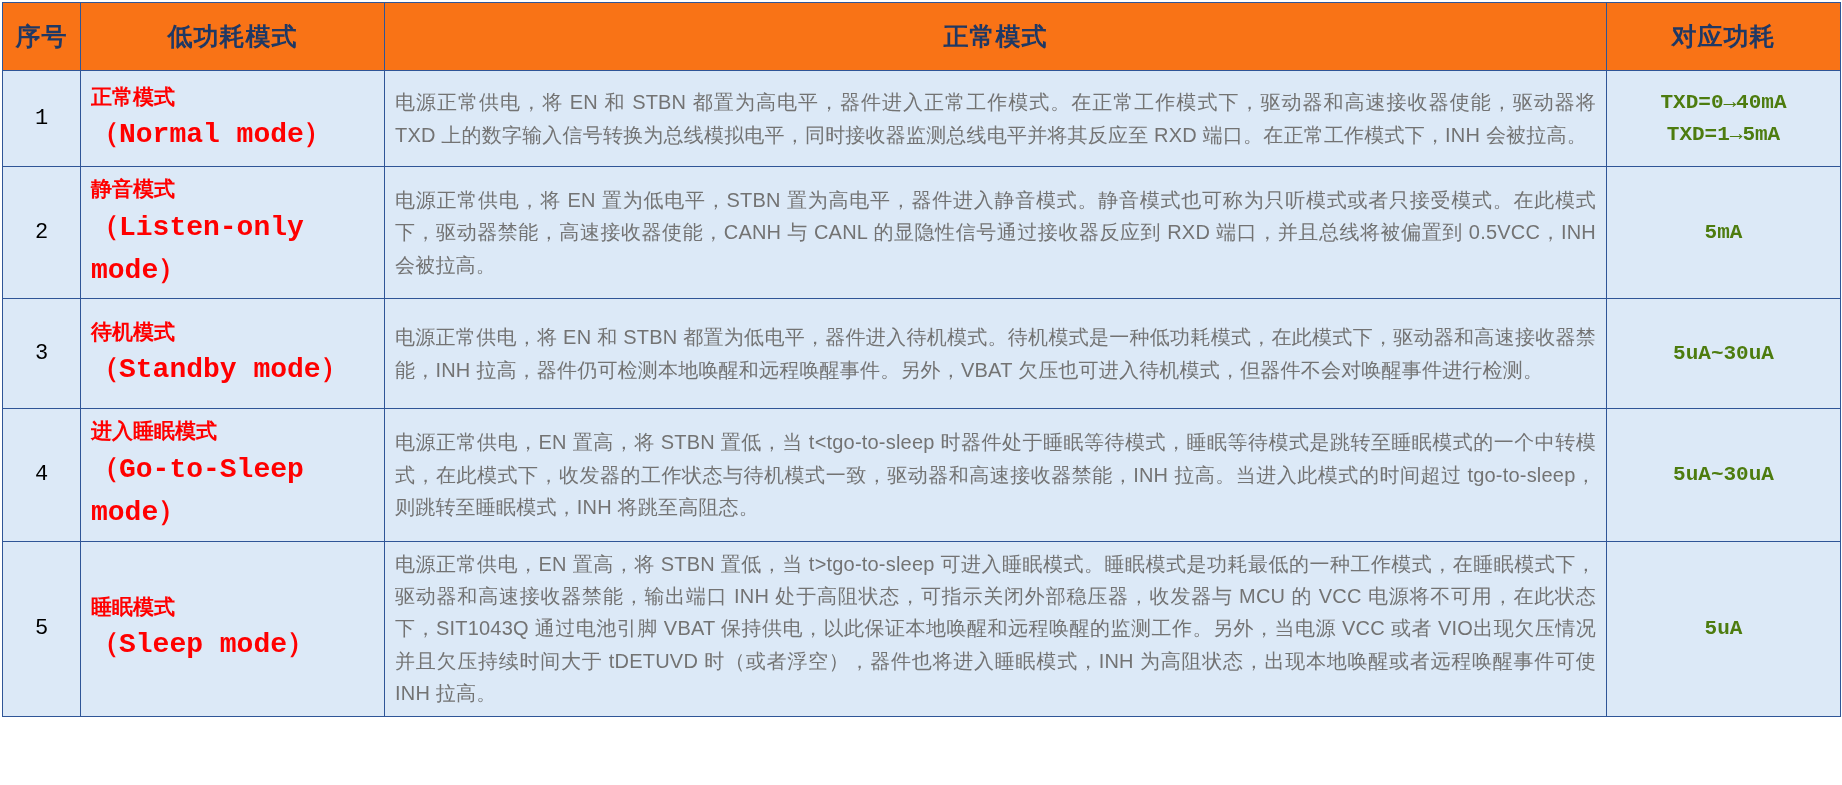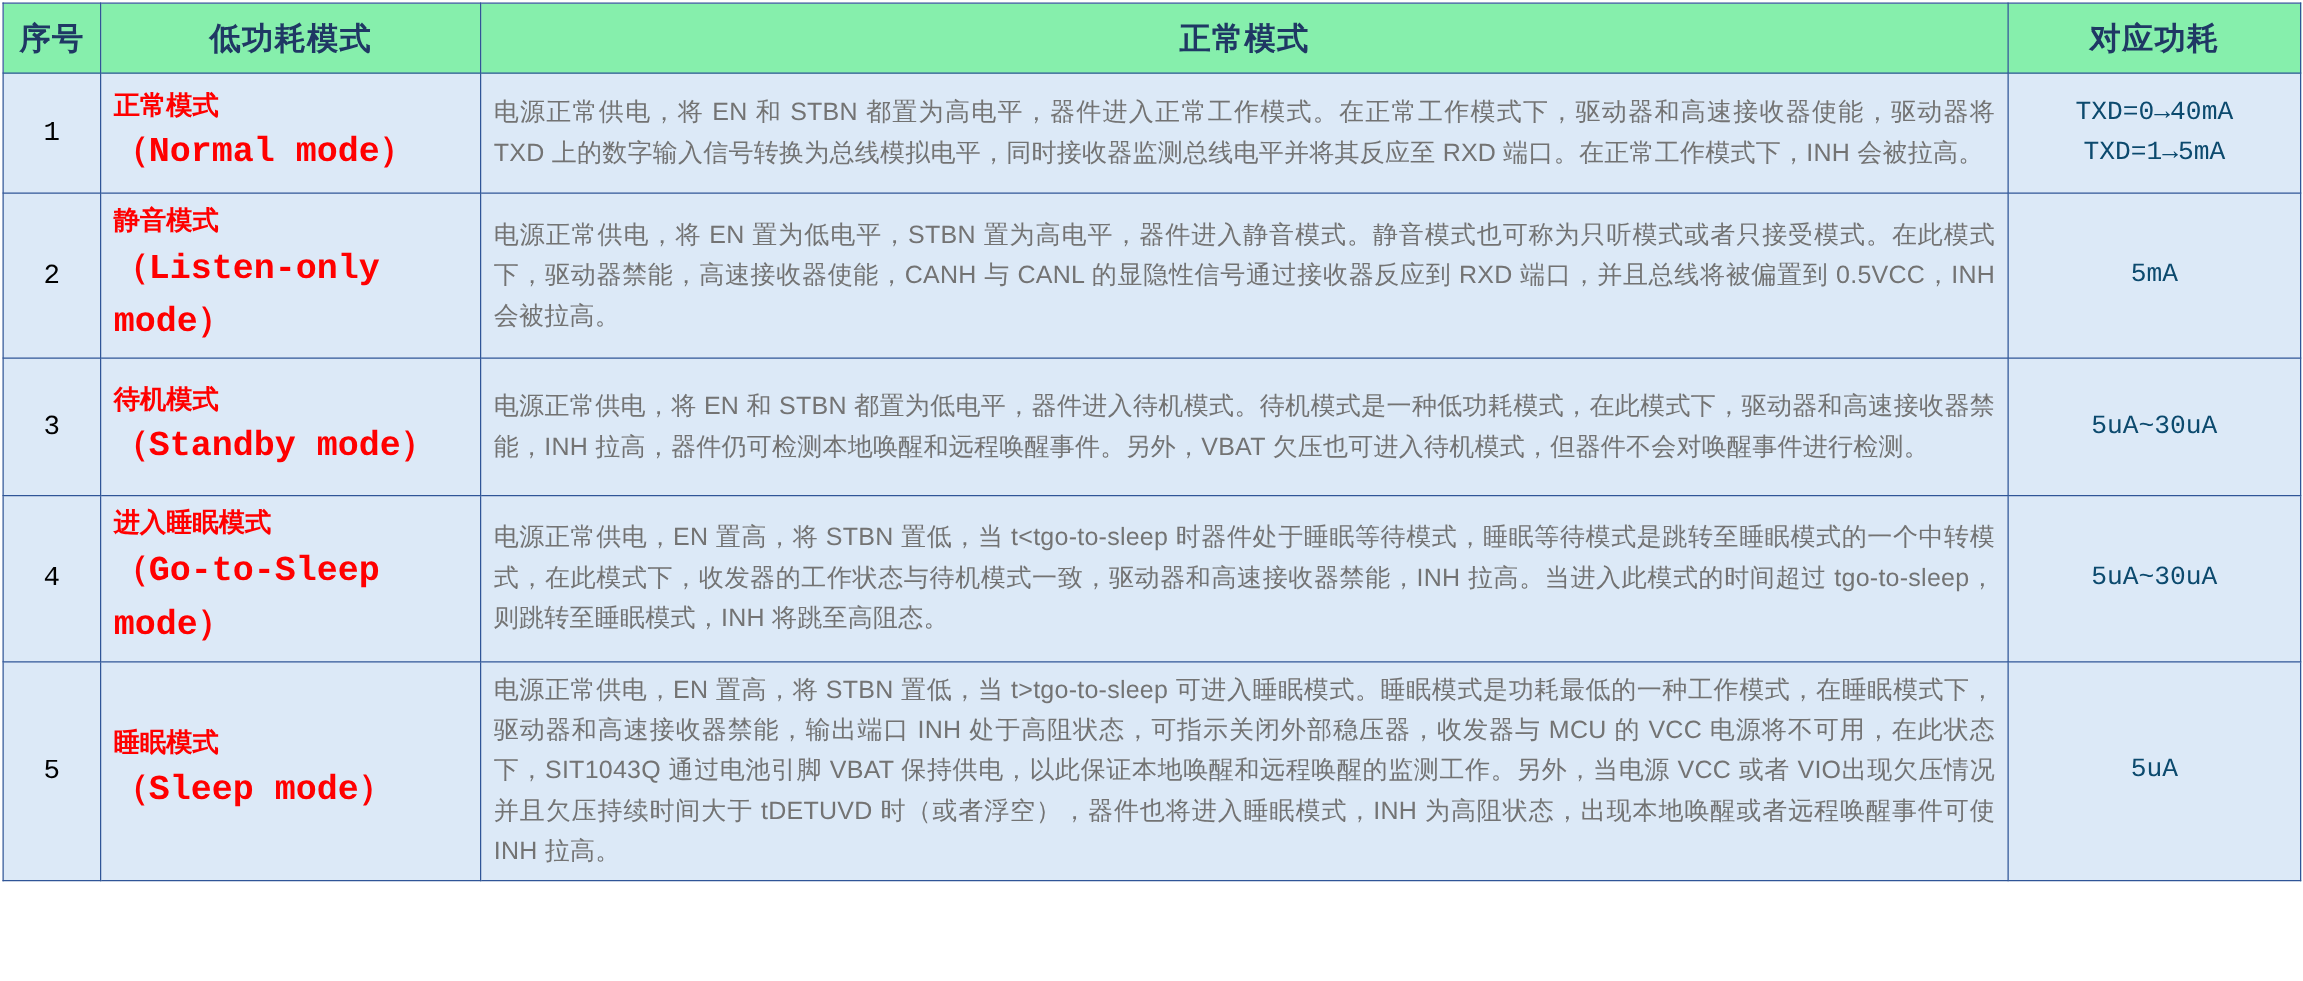--- a/index.html
+++ b/index.html
@@ -30,26 +30,26 @@
   table.mode-table col.c-power { width: 234px; }
 
   table.mode-table th,
   table.mode-table td {
     border: 1px solid #2f5597;
     vertical-align: middle;
     padding: 6px 10px;
     box-sizing: border-box;
   }
   thead th {
-    background: #86efac;
+    background: #f97316;
     color: #1f3864;
     font-size: 25px;
     font-weight: bold;
     text-align: center;
-    height: 56px;
+    height: 68px;
     letter-spacing: 1px;
   }
   tbody td {
     background: #dce9f7;
     font-size: 19.5px;
     color: #000000;
   }
   td.idx {
     text-align: center;
     font-size: 22px;
@@ -70,25 +70,25 @@
   td.desc {
     text-align: justify;
     text-align-last: left;
     line-height: 1.62;
     font-size: 20px;
     color: #737373;
     letter-spacing: 0.2px;
   }
   td.power {
     text-align: center;
-    font-weight: normal;
+    font-weight: bold;
     font-family: "Liberation Mono", monospace;
     font-size: 21px;
     line-height: 1.5;
-    color: #0c4a6e;
+    color: #4d7c0f;
   }
   td.power .pw-line { display: block; white-space: nowrap; }
   tr.r1 td { height: 96px; }
   tr.r2 td { height: 110px; }
   tr.r3 td { height: 110px; }
   tr.r4 td { height: 112px; }
   tr.r5 td { height: 166px; }
 </style>
 </head>
 <body>

